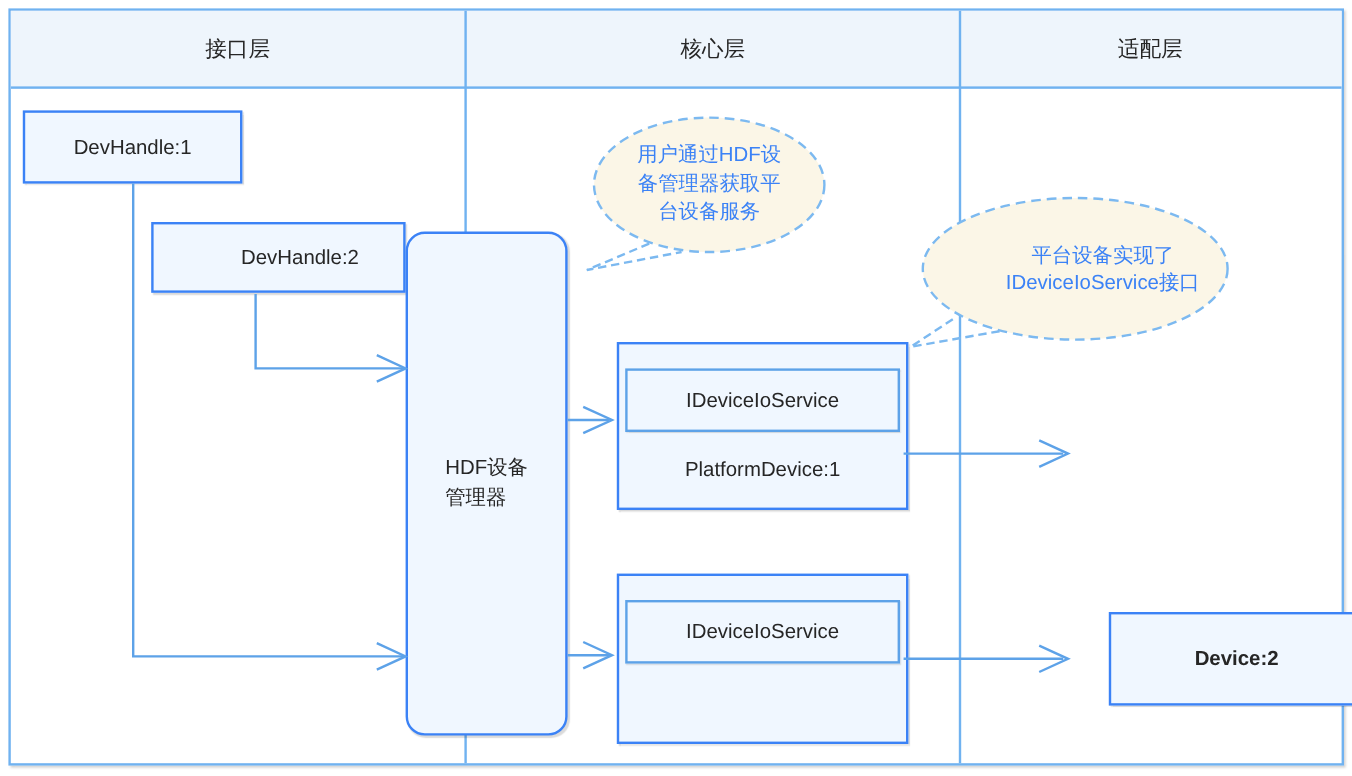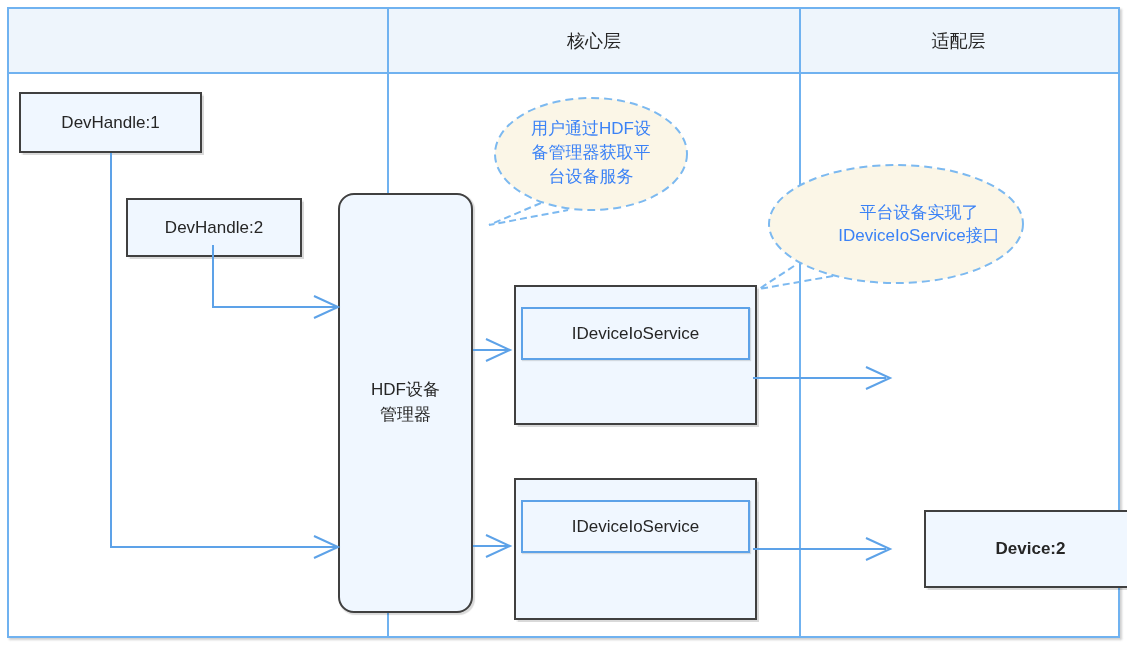--- a/index.html
+++ b/index.html
@@ -22,28 +22,28 @@
   .divider.d2{left:799px;}
   .header-label{
     position:absolute;top:9px;height:65px;line-height:65px;text-align:center;
     font-size:18px;color:#262626;
   }
   .hl1{left:9px;width:378px;}
   .hl2{left:389px;width:410px;}
   .hl3{left:801px;width:315px;}
   
   .node{
-    position:absolute;background:#f0f7ff;border:2px solid #404040;
+    position:absolute;background:#f0f7ff;border:2px solid #3b82f6;
     box-shadow:1.5px 1.5px 1px rgba(0,0,0,.15);
     display:flex;align-items:center;justify-content:center;
-    font-size:17px;color:#262626;text-align:center;white-space:pre-line;
+    font-size:17px;color:#262626;white-space:pre-line;
     box-sizing:content-box;
   }
   .devhandle1{left:19px;top:92px;width:179px;height:57px;}
-  .devhandle2{left:126px;top:198px;width:172px;height:55px;}
+  .devhandle2{left:126px;top:185px;width:172px;height:55px;padding-left:36px;}
   .hdf{left:338px;top:193px;width:131px;height:416px;line-height:1.45;border-radius:16px;}
   .platform{left:514px;width:239px;flex-direction:column;align-items:stretch;justify-content:flex-start;}
   .platform.p1{top:285px;height:136px;}
   .platform.p2{top:478px;height:138px;}
   .iface{
     margin:20px auto 0;width:225px;height:49px;background:#f0f7ff;
     border:2px solid #5da2e8;display:flex;align-items:center;justify-content:center;
     font-size:17px;box-shadow:1px 1px 1px rgba(0,0,0,.12);
   }
   .platform-label{flex:1;display:flex;align-items:center;justify-content:center;font-size:17px;}
@@ -61,32 +61,34 @@
 </head>
 <body>
 
 <div id="canvas">
 
   <div class="frame"></div>
   <div class="header-row"></div>
   <div class="divider d1"></div>
   <div class="divider d2"></div>
 
+  <div class="header-label hl1">接口层</div>
   <div class="header-label hl3">适配层</div>
   <div class="header-label hl2">核心层</div>
 
   <div class="node devhandle1">DevHandle:1</div>
 
   <div class="node devhandle2">DevHandle:2</div>
 
   <div class="node hdf">HDF设备
 管理器</div>
 
   <div class="node platform p1">
     <div class="iface">IDeviceIoService</div>
+    <div class="platform-label">PlatformDevice:1</div>
   </div>
 
   <div class="node platform p2">
     <div class="iface">IDeviceIoService</div>
   </div>
 
 
   <div class="node device2">Device:2</div>
 
   <svg class="overlay" viewBox="0 0 1127 647" xmlns="http://www.w3.org/2000/svg">

